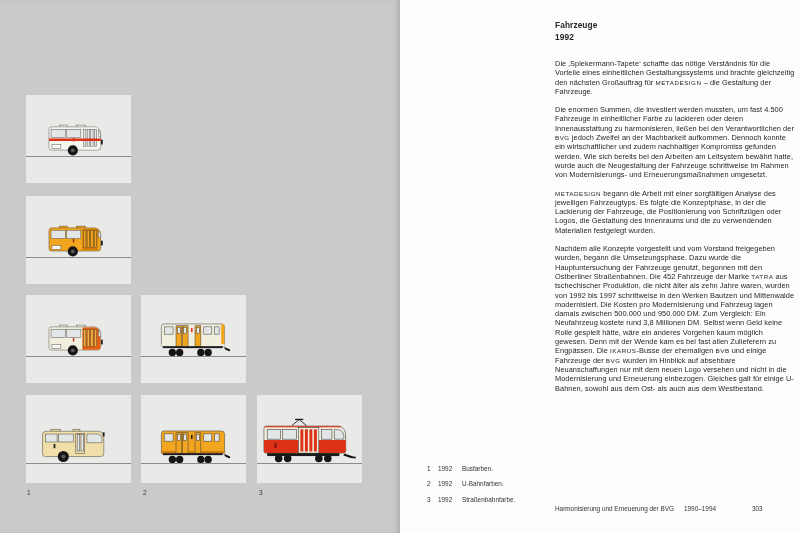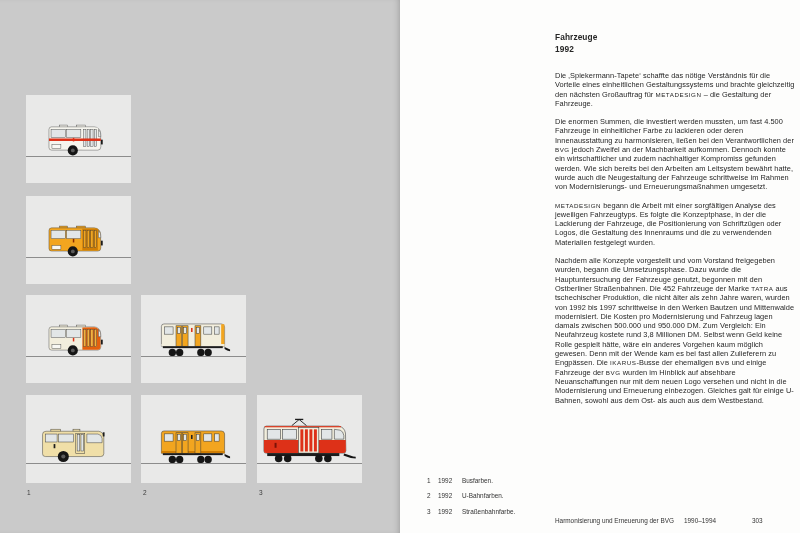--- a/index.html
+++ b/index.html
@@ -43,21 +43,21 @@
   .ub-a .f-emblem { fill:var(--red,#dd3118); }
   .ub-b .f-body { fill:var(--amber,#f2a51f); }
   .ub-b .f-door { fill:var(--amber,#f2a51f); }
   .ub-b .f-skirt { fill:var(--amber-dark,#cf7d04); }
   .ub-b .f-emblem { fill:#222; }
   
   .tram .f-ivory { fill:var(--ivory,#f2eedd); }
   .tram .f-red { fill:var(--red,#dd3118); }
 
   
-  .right-page { position:absolute; left:400px; top:16px; width:400px; height:463px;
+  .right-page { position:absolute; left:400px; top:4px; width:400px; height:463px;
                 background:var(--paper,#fdfdfc); color:var(--ink,#262626); }
   .heading { position:absolute; left:155px; top:16px; font-size:8.3px; font-weight:bold;
              line-height:11.5px; letter-spacing:.1px; }
   .body-col { position:absolute; left:155px; top:55px; width:240px;
               font-size:7.4px; line-height:9.3px; letter-spacing:.05px; }
   .body-col p { margin-bottom:9px; }
   .sc { font-size:.84em; letter-spacing:.55px; }
   .captions { position:absolute; left:27px; top:457px; font-size:6.4px; line-height:15.4px;
               color:#333; white-space:nowrap; }
   .cap-row span { display:inline-block; }

